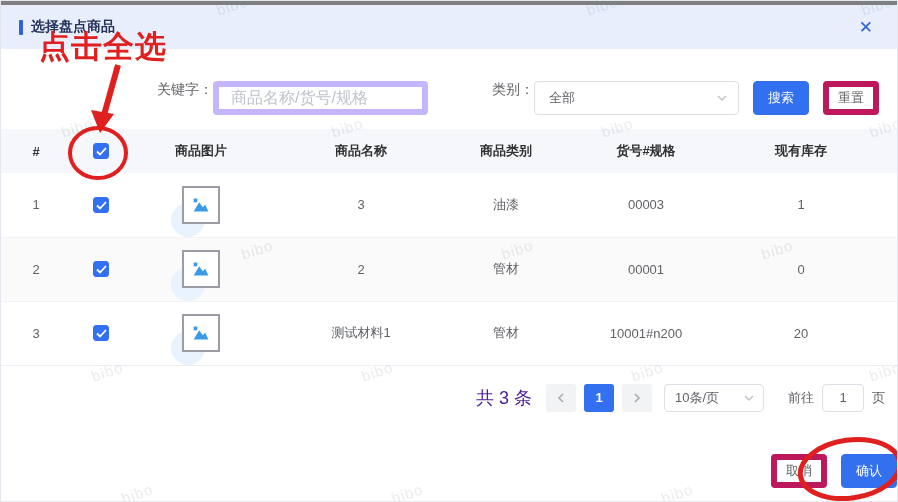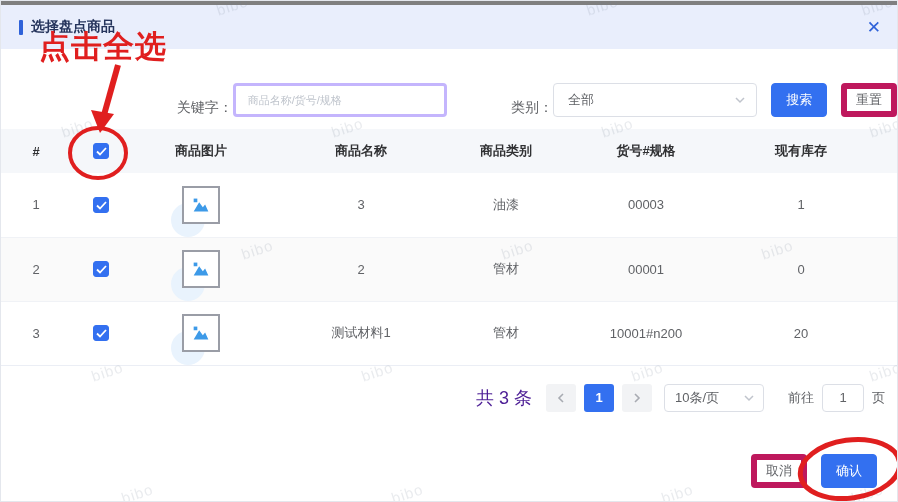--- a/index.html
+++ b/index.html
@@ -7,34 +7,34 @@
   body {
     font-family:"Liberation Sans","DejaVu Sans",sans-serif;
     background:#fff; color:#303133; overflow:hidden;
   }
   .dialog { position:relative; width:898px; height:502px; background:#fff; overflow:hidden; border:1px solid #e4e7ed; }
 
   
   .top-strip { height:4px; background:#7f7f7f; }
   .dialog-header {
     height:44px; background:#e9eefc; display:flex; align-items:center;
-    justify-content:space-between; padding:0 8px 0 18px;
+    justify-content:space-between; padding:0 16px 0 18px;
   }
   .title-wrap { display:flex; align-items:center; gap:8px; }
   .title-bar { width:4px; height:15px; background:#2f62d9; border-radius:1px; }
   .title-text { font-size:14px; font-weight:bold; color:#25345c; }
   .close { color:#2f62d9; font-size:17px; font-weight:bold; cursor:pointer; line-height:1; padding:4px 8px; }
 
   
-  .filters { display:flex; align-items:flex-end; margin-top:32px; height:36px;padding-left:20px; }
+  .filters { display:flex; align-items:flex-start; margin-top:32px; height:36px; }
   .flabel { font-size:14px; color:#606266; }
   .kw-label { margin-left:140px; width:72px; text-align:right; }
   .keyword-input {
-    width:215px; height:34px; border:3px solid #c4b5fd; border-radius:4px;
-    padding:0 12px; font-size:11px; color:#606266; outline:none;
+    width:215px; height:34px; border:6px solid #c4b5fd; border-radius:4px;
+    padding:0 12px; font-size:16px; color:#606266; outline:none;
     font-family:"Liberation Sans","DejaVu Sans",sans-serif;
   }
   .keyword-input::placeholder { color:#bfc4cc; }
   .cat-label { margin-left:52px; width:54px; text-align:right; }
   .select {
     width:205px; height:34px; border:1px solid #dcdfe6; border-radius:4px;
     display:flex; align-items:center; justify-content:space-between;
     padding:0 10px 0 14px; font-size:13px; color:#606266; background:#fff; cursor:pointer;
   }
   .btn {
@@ -83,21 +83,21 @@
   .select.small { width:100px; height:28px; padding:0 8px 0 10px; margin-left:4px; color:#606266; }
   .pg-goto-label { font-size:13px; color:#606266; margin-left:16px; }
   .goto-input {
     width:42px; height:28px; border:1px solid #dcdfe6; border-radius:4px; text-align:center;
     font-size:13px; color:#606266; outline:none;
     font-family:"Liberation Sans","DejaVu Sans",sans-serif;
   }
   .pg-page-label { font-size:13px; color:#606266; }
 
   
-  .footer { display:flex; justify-content:flex-end; align-items:center; gap:14px; margin-top:42px; padding-right:20px; }
+  .footer { display:flex; justify-content:flex-end; align-items:center; gap:14px; margin-top:42px; }
   .footer .btn { width:56px; padding:0; }
 
   
   .annotation-text {
     position:absolute; left:38px; top:25px; font-size:31px; font-weight:bold;
     color:#e01f1f; letter-spacing:1px; pointer-events:none; z-index:30; white-space:nowrap;
   }
   .overlay { position:absolute; left:0; top:0; width:898px; height:502px; pointer-events:none; z-index:29; }
 
   

